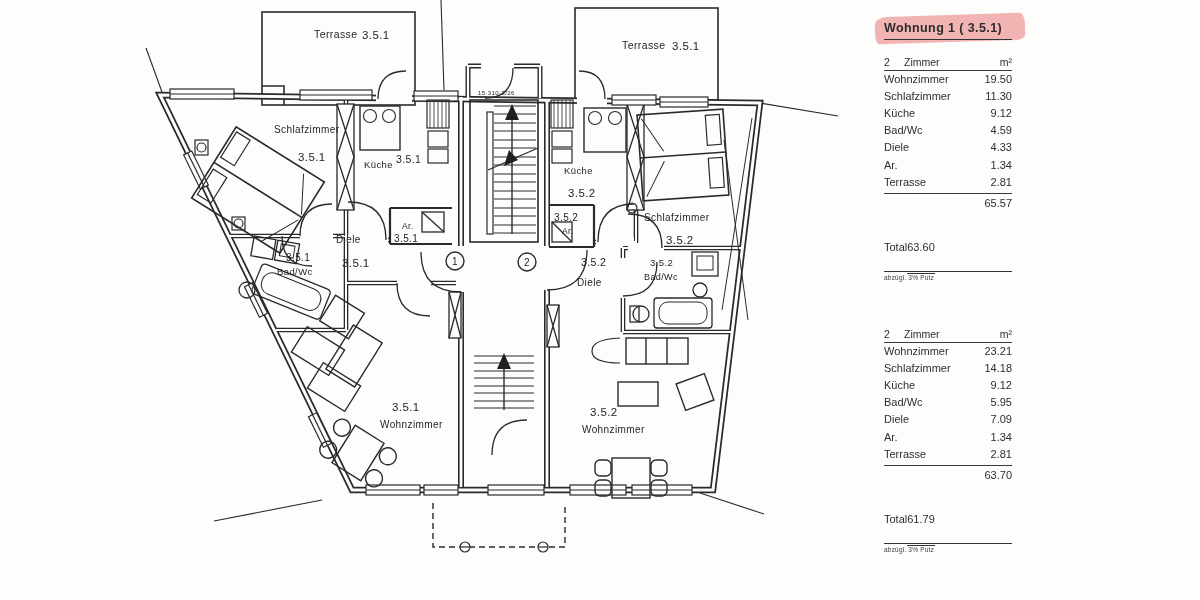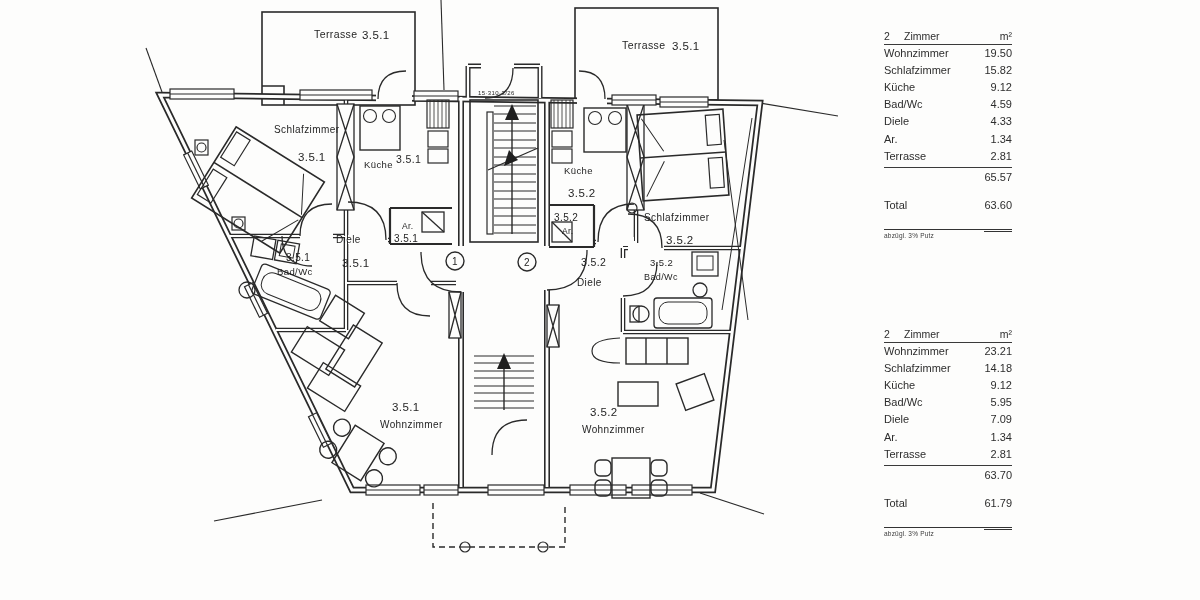--- a/index.html
+++ b/index.html
@@ -13,21 +13,21 @@
            transform:rotate(-1.8deg);opacity:.85;
            border-radius:12px 5px 10px 4px / 8px 11px 5px 9px;}
   .tbl-title{position:relative;font-size:12.5px;font-weight:bold;letter-spacing:.4px;
              border-bottom:1.6px solid #333;padding-bottom:4px;white-space:nowrap;}
   .hdr{display:flex;margin-top:9px;border-bottom:1.2px solid #3a3a3a;padding-bottom:2px;font-size:10.5px;}
   .hdr .cnt{width:20px;}
   .hdr .lbl{flex:1;}
   .hdr .unit{font-size:10.5px;}
   .row{display:flex;justify-content:space-between;height:17.2px;align-items:flex-end;padding-bottom:3px;box-sizing:border-box;}
   .sub{border-top:1.2px solid #3a3a3a;margin-top:2px;padding-top:4px;text-align:right;font-size:11px;}
-  .tot{display:flex;justify-content:space-between;border-bottom:1.3px solid #333;margin-top:17px;padding-bottom:2px;font-size:11px;}
+  .tot{display:flex;border-bottom:1.3px solid #333;margin-top:33px;padding-bottom:2px;font-size:11px;}
   .tot .tv{border-bottom:3px double #333;margin-bottom:-5px;padding-bottom:18px;}
   .note{font-size:6.5px;margin-top:3px;letter-spacing:.2px;color:#3c3c3c;}
 </style>
 </head>
 <body>
 
 <div id="stage">
 
 <svg width="870" height="600" viewBox="0 0 870 600" style="position:absolute;left:0;top:0;">
   <g stroke="#2a2a2a" fill="none" stroke-linecap="butt">
@@ -334,32 +334,36 @@
     <text x="650" y="266" font-size="9.5" letter-spacing=".6">3.5.2</text>
     <text x="644" y="280" font-size="9">Bad/Wc</text>
     <text x="590" y="416" font-size="11.5" letter-spacing="1">3.5.2</text>
     <text x="582" y="433" font-size="10">Wohnzimmer</text>
 
     <text x="478" y="95" font-size="6" letter-spacing="0">15·310·3/26</text>
   </g>
 </svg>
 
 <div class="tbl" style="top:22px;">
+  <div class="title-wrap">
+    <div class="hl-band"></div>
+    <div class="tbl-title">Wohnung 1 ( 3.5.1)</div>
+  </div>
   <div class="hdr">
     <span class="cnt">2</span>
     <span class="lbl">Zimmer</span>
     <span class="unit">m²</span>
   </div>
   <div class="row">
         <span>Wohnzimmer</span>
         <span class="v">19.50</span>
       </div>
   <div class="row">
         <span>Schlafzimmer</span>
-        <span class="v">15.82</span>
+        <span class="v">11.30</span>
       </div>
   <div class="row">
         <span>Küche</span>
         <span class="v">9.12</span>
       </div>
   <div class="row">
         <span>Bad/Wc</span>
         <span class="v">4.59</span>
       </div>
   <div class="row">

